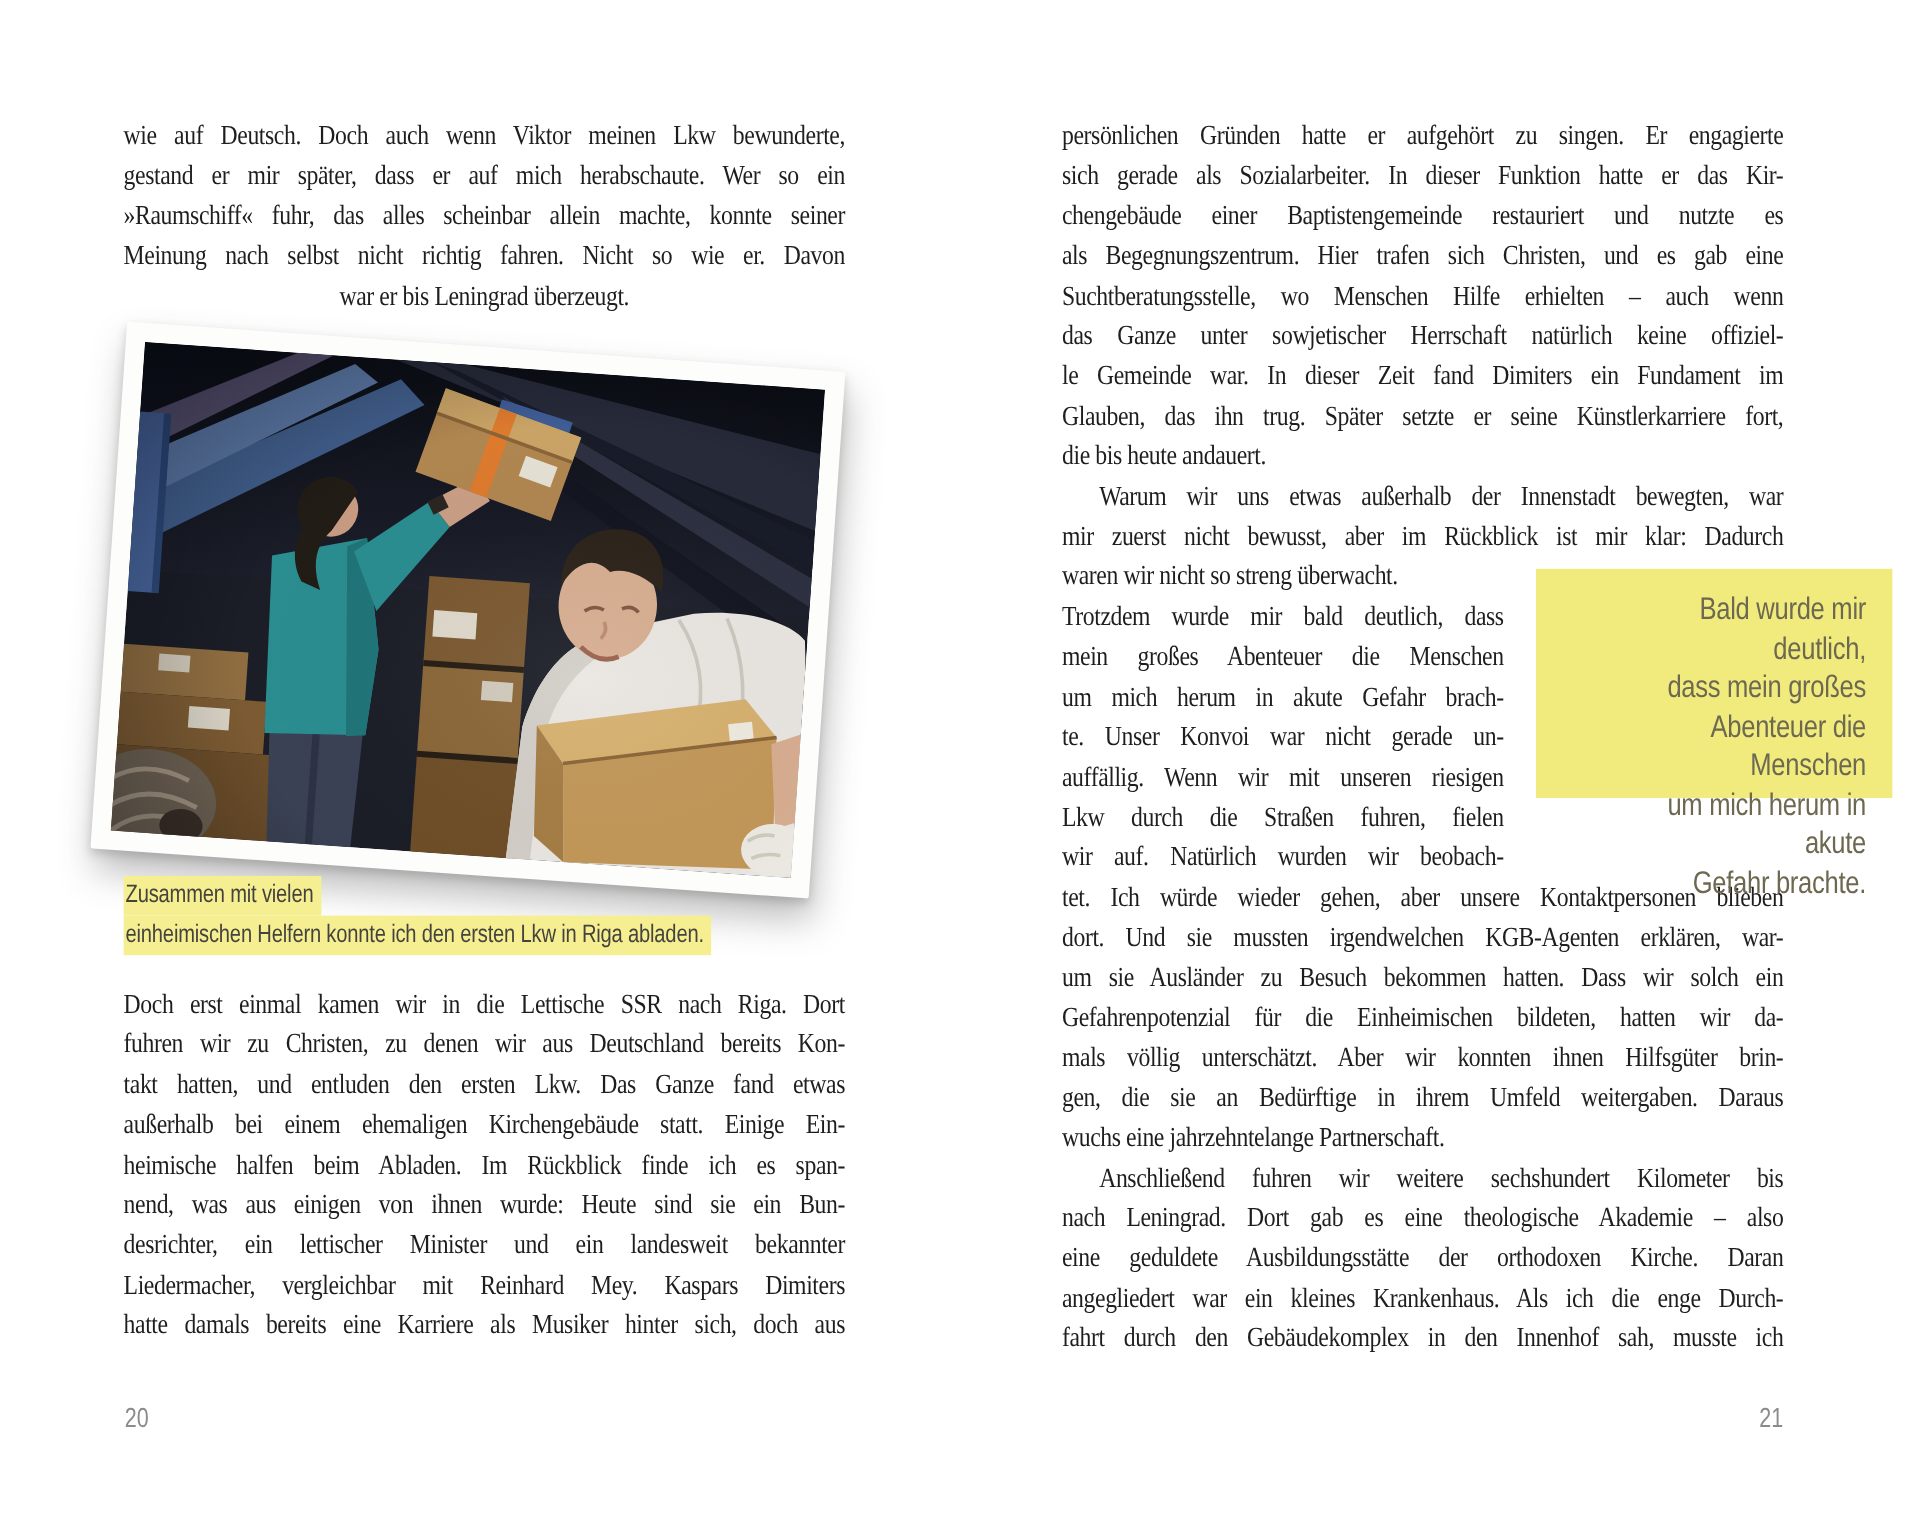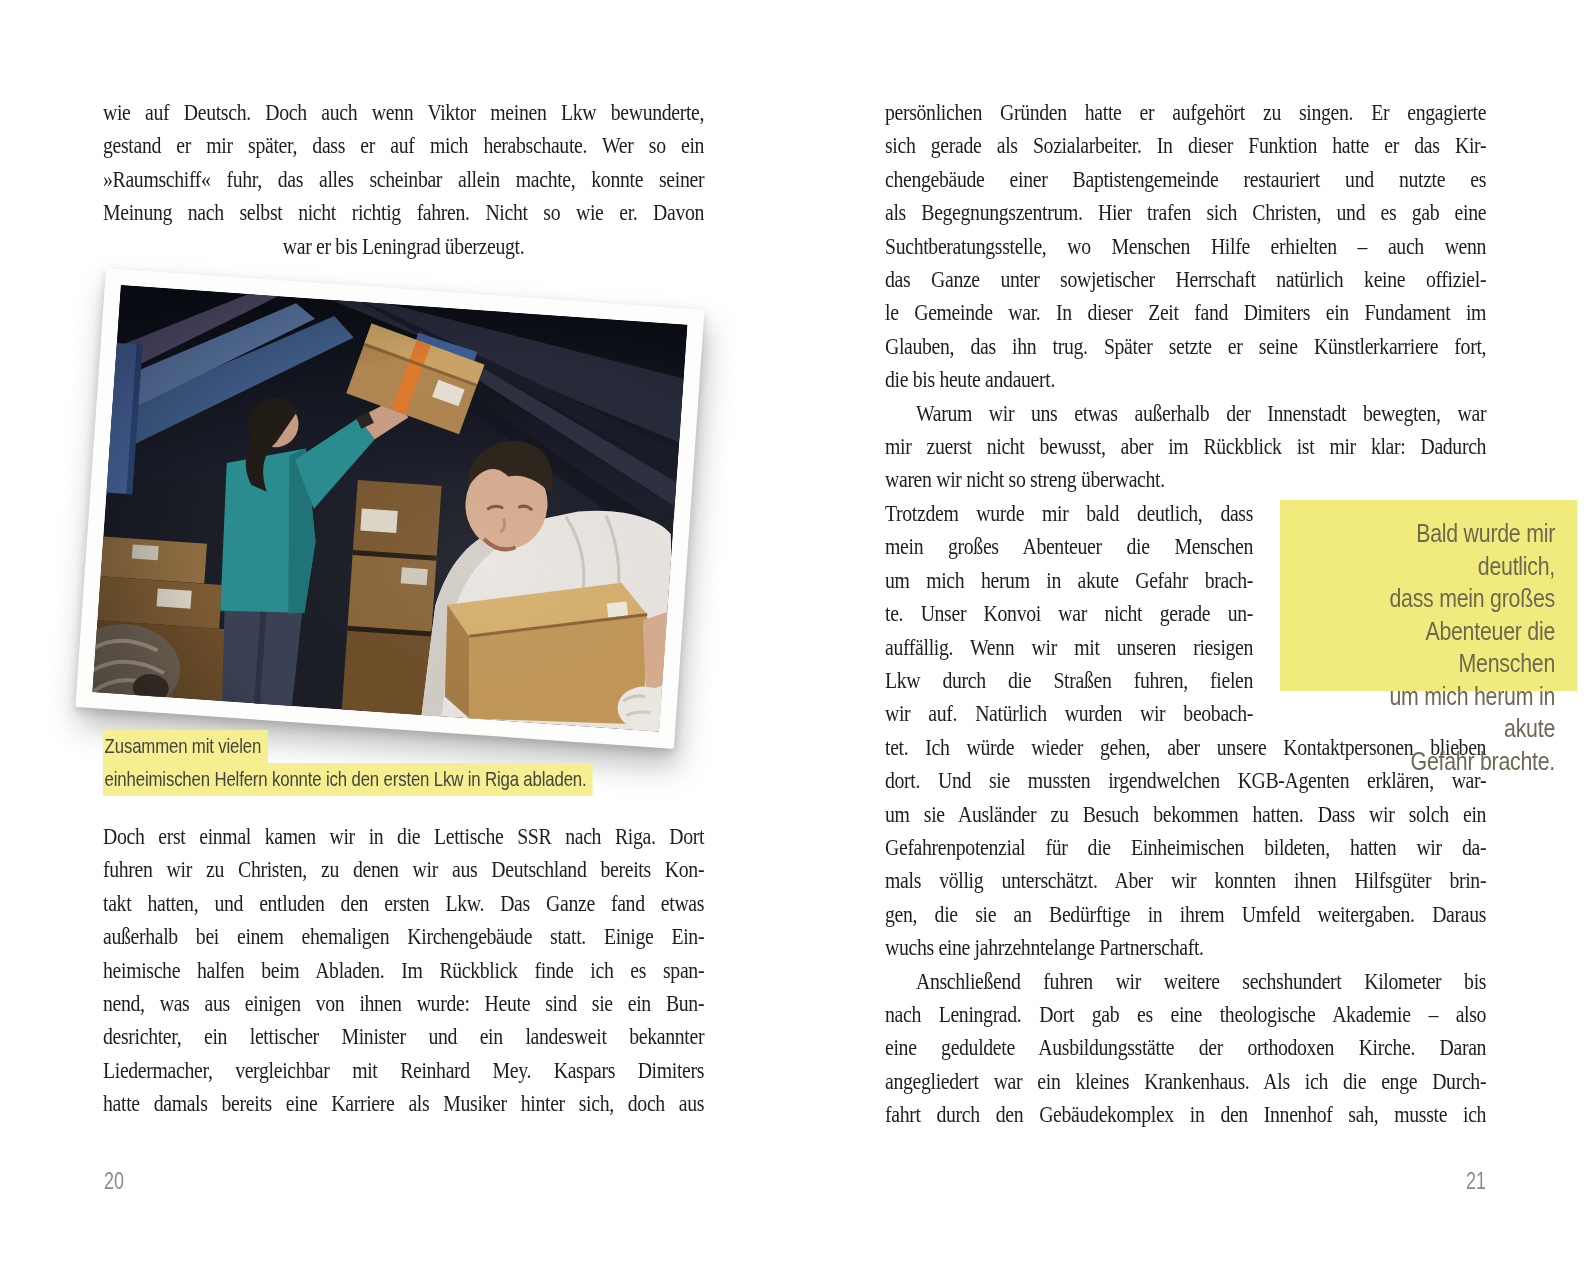--- a/index.html
+++ b/index.html
@@ -49,21 +49,21 @@
     letter-spacing:-0.2px;
   }
   .caption .line {
     display:table; background:#f6ef92;
     padding:1px 8px 2px 2px;
     text-align:left; text-align-last:left;
   }
 
   
   .pullquote {
-    position:absolute; left:1280px; top:500px;
+    position:absolute; left:1280px; top:474px;
     width:297px; height:191px;
     box-sizing:border-box;
     padding:17px 22px 0 8px;
   }
   .pq-text {
     font-family:"Liberation Sans", sans-serif;
     font-size:26px; font-weight:500; line-height:32.5px;
     transform:scaleX(0.82); transform-origin:100% 0;
     text-align:right; letter-spacing:-0.3px;
   }

